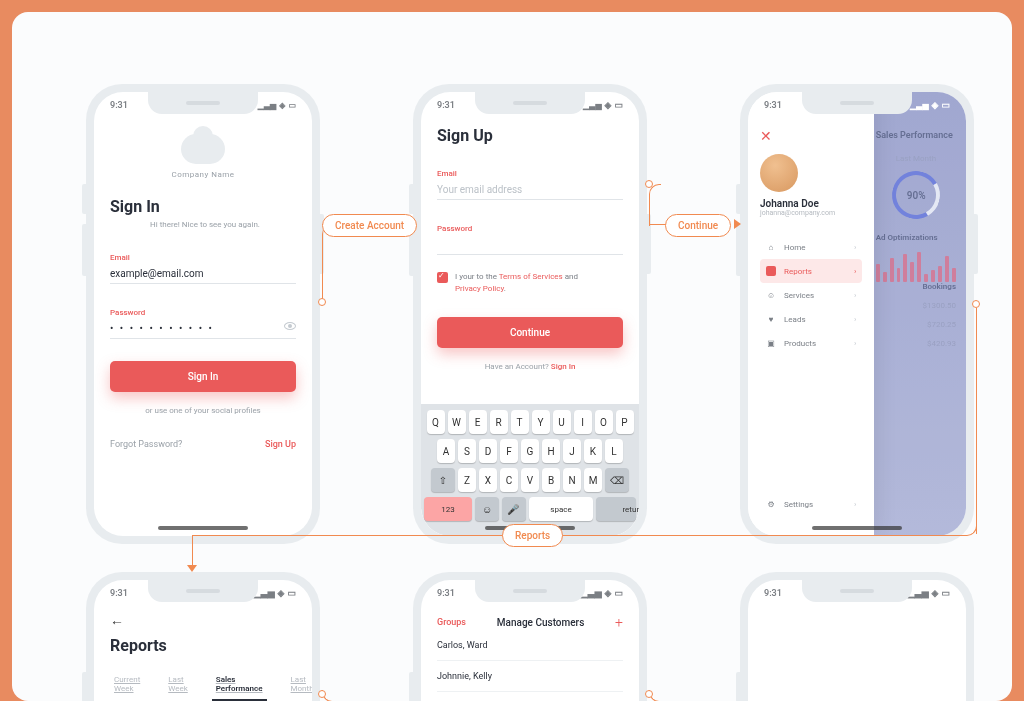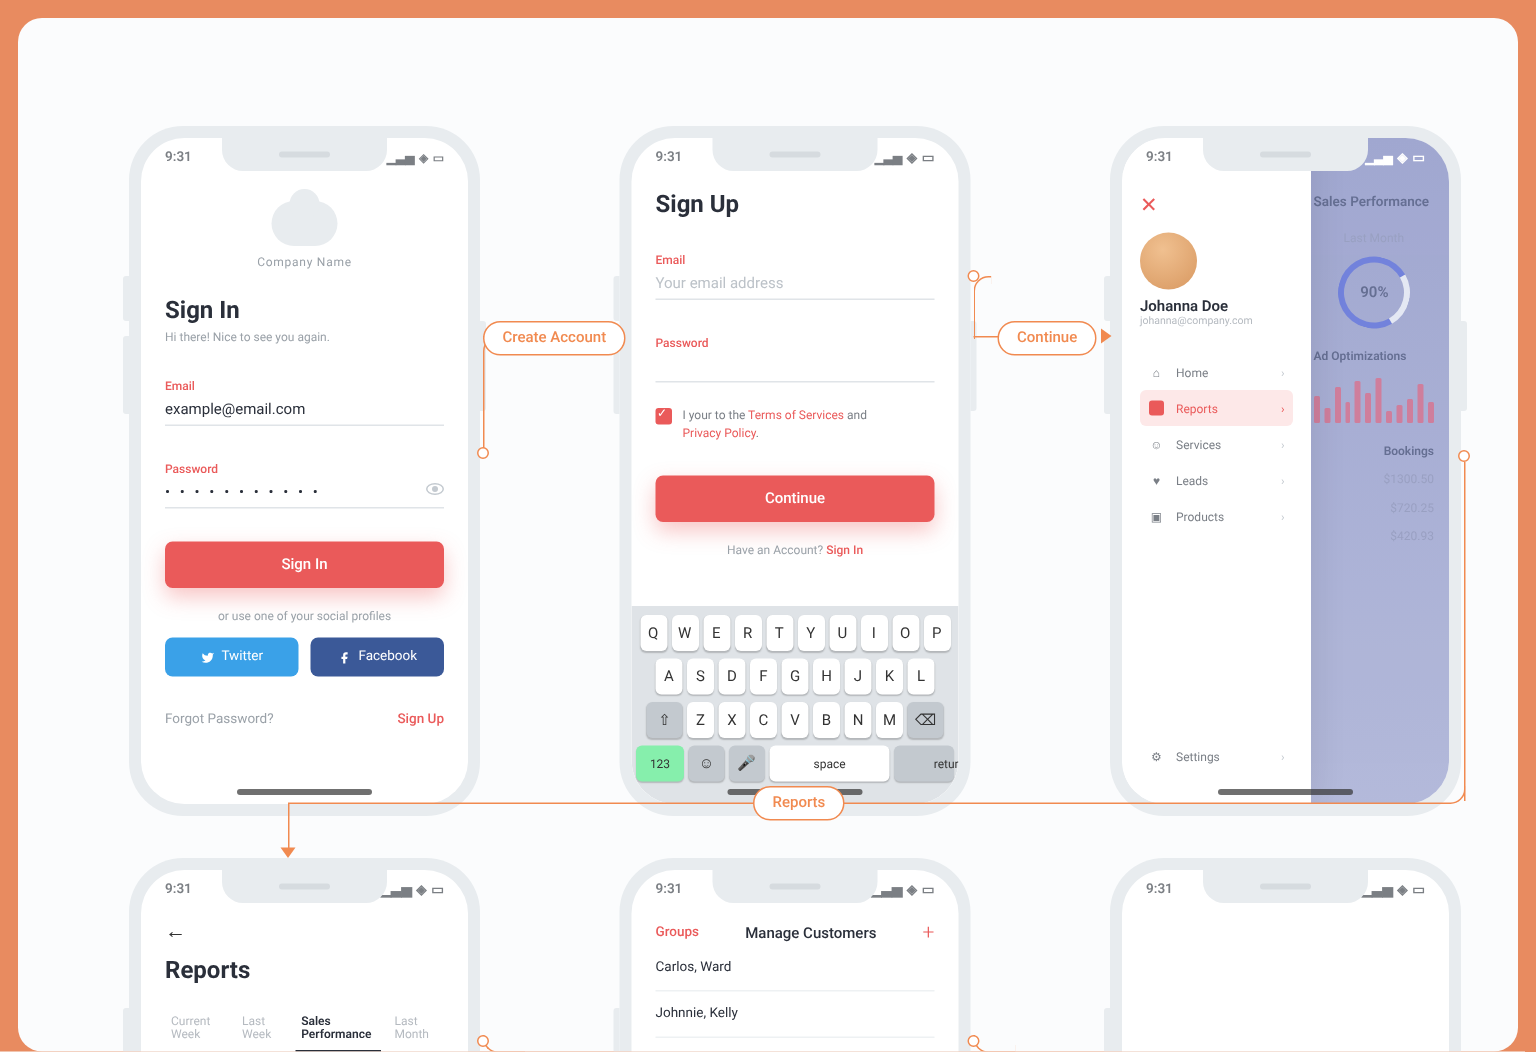--- a/index.html
+++ b/index.html
@@ -21,21 +21,21 @@
 .home-ind { position: absolute; bottom: 6px; left: 50%; transform: translateX(-50%); width: 90px; height: 4px; background: #333; border-radius: 2px; opacity: 0.7; }
 
 
 .screen { position: absolute; top: 28px; left: 16px; right: 16px; bottom: 14px; }
 
 
 .logo-cloud { width: 44px; height: 30px; background: #e8ecef; border-radius: 16px; margin: 14px auto 6px; position: relative; }
 .logo-cloud::before { content: ""; position: absolute; width: 20px; height: 20px; background: #e8ecef; border-radius: 50%; top: -8px; left: 12px; }
 .company-sub { text-align: center; font-size: 8px; color: #9aa1a8; letter-spacing: .5px; }
 .screen-title { font-size: 16px; font-weight: 700; color: #2a2f3a; margin-top: 18px; }
-.screen-sub { font-size: 8px; color: #9aa1a8; margin-top: 4px; }
+.screen-sub { font-size: 8px; color: #9aa1a8; margin-top: 4px; margin-left: 40px; }
 .fld { margin-top: 24px; }
 .fld-label { font-size: 8px; color: #ea5a5a; font-weight: 500; }
 .fld-input { border: none; border-bottom: 1px solid #e0e4e8; font-size: 10px; color: #2a2f3a; padding: 6px 0 4px; width: 100%; background: transparent; }
 .fld-input.ph { color: #bcc2c8; }
 .fld-pwd { position: relative; }
 .eye { position: absolute; right: 0; top: 14px; width: 12px; height: 8px; border: 1px solid #c4cad0; border-radius: 60%; }
 .eye::after { content: ""; position: absolute; top: 1px; left: 3px; width: 4px; height: 4px; border-radius: 50%; background: #c4cad0; }
 .btn-primary { background: #ea5a5a; color: #fff; font-size: 10px; font-weight: 500; text-align: center; padding: 10px 0; border-radius: 5px; margin-top: 22px; box-shadow: 0 6px 14px rgba(234,90,90,.35); }
 .or-text { text-align: center; font-size: 8px; color: #9aa1a8; margin-top: 14px; }
 .social-row { display: flex; gap: 8px; margin-top: 10px; }
@@ -54,51 +54,51 @@
 .have-acc { text-align: center; font-size: 8px; color: #9aa1a8; margin-top: 14px; }
 
 
 .kbd { position: absolute; bottom: 0; left: 0; right: 0; background: #dfe3e7; padding: 6px 3px 10px; border-radius: 0 0 29px 29px; }
 .kbd-row { display: flex; gap: 3px; justify-content: center; margin-bottom: 5px; }
 .key { background: #fff; border-radius: 4px; font-size: 10px; color: #333; height: 24px; display: flex; align-items: center; justify-content: center; box-shadow: 0 1px 1px rgba(0,0,0,.2); }
 .key.ltr { width: 18px; }
 .key.wide { width: 24px; background: #c3c9cf; }
 .key.space { flex: 1; }
 .key.ret { width: 40px; background: #c3c9cf; font-size: 8px; padding-left: 34px; }
-.key.num { width: 32px; background: #86efac; font-size: 8px; }
+.key.num { width: 48px; background: #fca5a5; font-size: 8px; }
 
 
 .drawer-screen .overlay { position: absolute; top: 0; right: 0; bottom: 0; width: 46%; background: linear-gradient(180deg, #9098c8 0%, #a6add4 100%); opacity: .85; }
 .overlay-inner { padding: 38px 10px 0; color: #fff; font-size: 8px; }
 .ov-title { font-size: 9px; font-weight: 600; color: #4b5680; }
 .ov-sub { color: #8890b8; margin-top: 14px; font-size: 8px; }
 .ov-circle { width: 48px; height: 48px; border-radius: 50%; border: 4px solid #5a6dd6; border-right-color: #e0e4f2; margin: 8px auto; display: flex; align-items: center; justify-content: center; color: #4b5680; font-size: 10px; font-weight: 600; transform: rotate(15deg); }
 .ov-circle span { transform: rotate(-15deg); }
 .ov-sec { margin-top: 14px; font-size: 8px; font-weight: 600; color: #4b5680; }
 .ov-bars { display: flex; gap: 3px; align-items: flex-end; height: 30px; margin-top: 10px; }
 .ov-bar { width: 4px; background: #c7688b; border-radius: 1px; }
-.ov-sec2 { text-align: right; margin-top: 14px; font-size: 8px; font-weight: 600; color: #4b5680; }
+.ov-sec2 { text-align: right; font-size: 8px; font-weight: 600; color: #4b5680; }
 .ov-amt { text-align: right; color: #8890b8; font-size: 8px; margin-top: 10px; }
 .drawer-panel { position: absolute; top: 0; bottom: 0; left: 0; width: 58%; background: #fff; box-shadow: 4px 0 20px rgba(0,0,0,.08); padding: 36px 12px 12px; }
 .drawer-close { color: #ea5a5a; font-size: 14px; font-weight: 300; }
 .avatar { width: 38px; height: 38px; border-radius: 50%; background: radial-gradient(circle at 40% 30%, #f0c090, #d89860); margin-top: 10px; }
 .user-name { font-size: 10px; font-weight: 600; color: #2a2f3a; margin-top: 6px; }
 .user-email { font-size: 7px; color: #b5bac0; }
 .nav { margin-top: 18px; }
 .nav-item { display: flex; align-items: center; gap: 8px; padding: 7px 6px; font-size: 8px; color: #7a7f86; border-radius: 4px; }
 .nav-item.active { background: #fde8e8; color: #ea5a5a; }
 .nav-ico { width: 10px; height: 10px; display: inline-flex; align-items: center; justify-content: center; }
 .nav-item .chev { margin-left: auto; font-size: 8px; color: #c4cad0; }
 .nav-item.active .chev { color: #ea5a5a; }
 .nav-item.active .nav-ico { background: #ea5a5a; border-radius: 2px; }
 .nav-settings { position: absolute; bottom: 20px; left: 12px; right: 12px; }
 
 
 .back-arrow { font-size: 14px; color: #333; }
-.tab-row { display: flex; gap: 5px; font-size: 8px; color: #b5bac0; margin-top: 14px; }
+.tab-row { display: flex; gap: 20px; font-size: 8px; color: #b5bac0; margin-top: 14px; text-decoration: underline; }
 .tab { padding: 6px 4px; }
 .tab.on { color: #2a2f3a; font-weight: 600; border-bottom: 2px solid #2a2f3a; }
 
 
 .cust-head { display: flex; align-items: center; justify-content: space-between; margin-top: 6px; }
 .cust-head .red { font-size: 9px; }
 .cust-title { font-size: 10px; color: #2a2f3a; font-weight: 500; }
 .cust-plus { color: #ea5a5a; font-size: 14px; font-weight: 300; }
 .search-bar { background: #f1f3f5; border-radius: 5px; padding: 6px; font-size: 8px; color: #aeb4ba; text-align: center; margin-top: 10px; }
 .cust-row { border-bottom: 1px solid #eef1f3; padding: 10px 0; font-size: 9px; color: #2a2f3a; }
@@ -143,34 +143,20 @@
           <div class="fld-label">Email</div>
           <div class="fld-input">example@email.com</div>
         </div>
         <div class="fld fld-pwd">
           <div class="fld-label">Password</div>
           <div class="fld-input" style="letter-spacing:2px;">• • • • • • • • • • •</div>
           <span class="eye"></span>
         </div>
         <div class="btn-primary">Sign In</div>
         <div class="or-text">or use one of your social profiles</div>
-        <div class="social-row">
-          <div class="social-btn tw">
-            <svg class="ico-svg" viewBox="0 0 24 24" fill="#fff">
-                <path d="M23 3a10.9 10.9 0 01-3.14 1.53 4.48 4.48 0 00-7.86 3v1A10.66 10.66 0 013 4s-4 9 5 13a11.64 11.64 0 01-7 2c9 5 20 0 20-11.5a4.5 4.5 0 00-.08-.83A7.72 7.72 0 0023 3z"></path>
-              </svg>
-            <span>Twitter</span>
-          </div>
-          <div class="social-btn fb">
-            <svg class="ico-svg" viewBox="0 0 24 24" fill="#fff">
-                <path d="M18 2h-3a5 5 0 00-5 5v3H7v4h3v8h4v-8h3l1-4h-4V7a1 1 0 011-1h3z"></path>
-              </svg>
-            <span>Facebook</span>
-          </div>
-        </div>
         <div class="bottom-row">
           <span class="muted">Forgot Password?</span>
           <span class="red">Sign Up</span>
         </div>
       </div>
       <div class="home-ind"></div>
     </div>
   </div>
 
   <div class="phone" style="top:72px; left:401px;">

